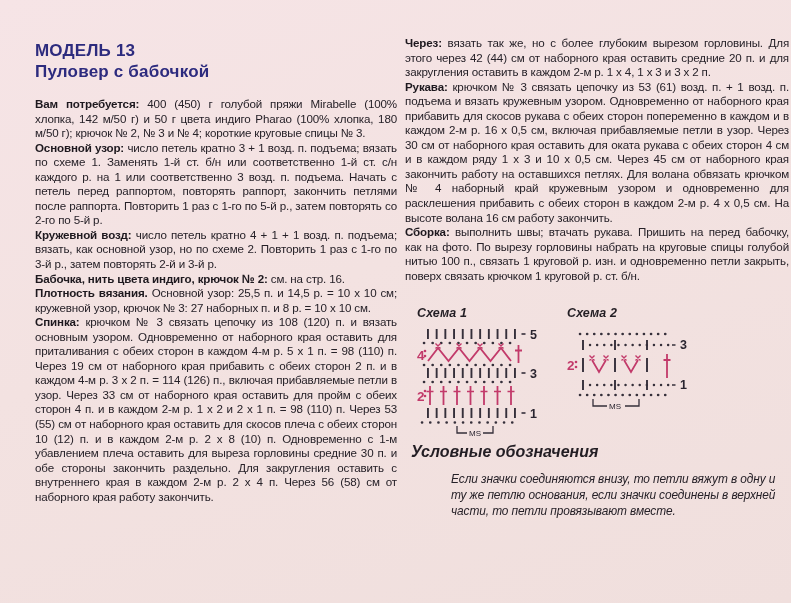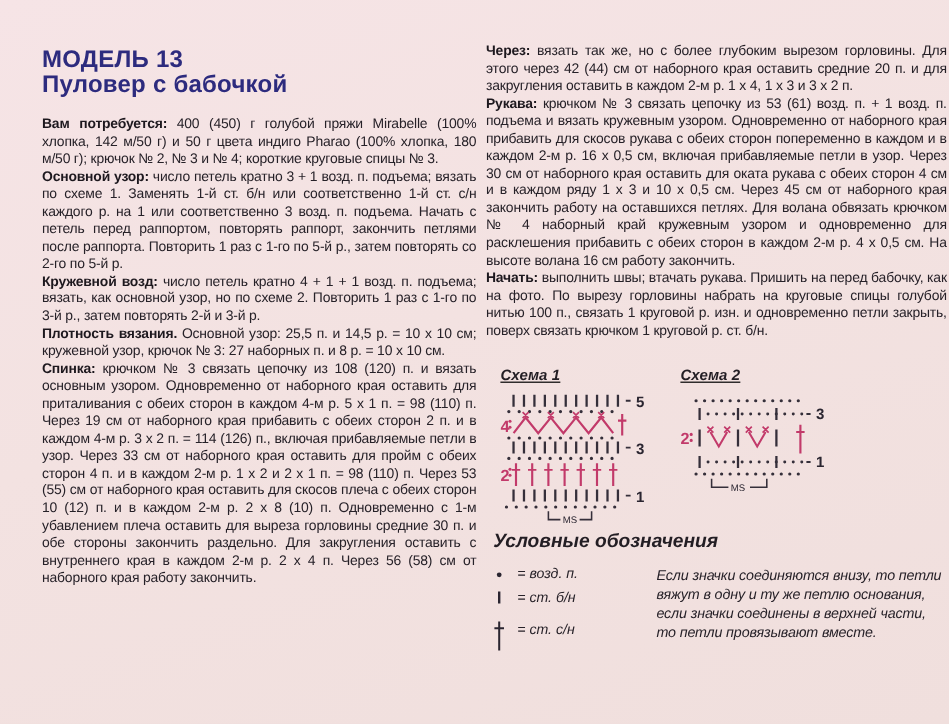--- a/index.html
+++ b/index.html
@@ -8,31 +8,31 @@
     font-family:"Liberation Sans",sans-serif;
     background:#efdedd;
   }
   .page{
     position:absolute;left:0;top:0;width:791px;height:603px;
     background:linear-gradient(160deg,#f6e4e6 0%,#f3e2e1 45%,#f0dfdd 100%);
   }
   .col-left{position:absolute;left:35px;top:40px;width:362px;}
   .col-right{position:absolute;left:405px;top:36px;width:384px;}
   .title{
-    margin:0;font-size:20px;line-height:21px;font-weight:bold;
+    margin:0;font-size:17px;line-height:21px;font-weight:bold;
     color:#2d2b7e;letter-spacing:.2px;
   }
   .paras{margin-top:15px;}
   .col-right .paras{margin-top:0;}
   p.body-par{
     margin:0;font-size:11.6px;line-height:14.55px;letter-spacing:-0.15px;
     color:#262128;text-align:justify;
   }
   p.body-par b{color:#1d181e;}
-  .charts{display:flex;margin-top:23px;margin-left:12px;text-decoration:underline;}
+  .charts{display:flex;margin-top:23px;margin-left:12px;}
   .chart-block{margin-right:12px;}
   .chart-title{
     font-size:12.5px;font-weight:bold;font-style:italic;color:#231e24;
     margin-bottom:5px;letter-spacing:.1px;
   }
   .chart-block svg{display:block;}
   .legend{margin-top:4px;margin-left:6px;}
   .legend-title{
     font-size:16px;font-weight:bold;font-style:italic;color:#231e24;
     margin-bottom:10px;
@@ -57,30 +57,31 @@
 
 <div class="page">
 
   <div class="col-left">
     <h1 class="title">МОДЕЛЬ 13</h1>
     <h1 class="title">Пуловер с бабочкой</h1>
     <div class="paras">
       <p class="body-par"><b>Вам потребуется:</b> <span>400 (450) г голубой пряжи Mirabelle (100% хлопка, 142 м/50 г) и 50 г цвета индиго Pharao (100% хлопка, 180 м/50 г); крючок № 2, № 3 и № 4;  короткие круговые спицы № 3.</span></p>
       <p class="body-par"><b>Основной узор:</b> <span>число петель кратно 3 + 1 возд. п. подъема; вязать по схеме 1. Заменять 1-й ст. б/н или соответственно 1-й ст. с/н каждого р. на 1 или соответственно 3 возд. п. подъема. Начать с петель перед раппортом, повторять раппорт, закончить петлями после раппорта. Повторить 1 раз с 1-го по 5-й р., затем повторять со 2-го по 5-й р.</span></p>
       <p class="body-par"><b>Кружевной возд:</b> <span>число петель кратно 4 + 1 + 1 возд. п. подъема; вязать, как основной узор, но по схеме 2. Повторить 1 раз с 1-го по 3-й р., затем повторять 2-й и 3-й р.</span></p>
+      <p class="body-par"><b>Бабочка, нить цвета индиго, крючок № 2:</b> <span>см. на стр. 16.</span></p>
       <p class="body-par"><b>Плотность вязания.</b> <span>Основной узор: 25,5 п. и 14,5 р. = 10 х 10 см; кружевной узор, крючок № 3: 27 наборных п. и 8 р. = 10 х 10 см.</span></p>
       <p class="body-par"><b>Спинка:</b> <span>крючком № 3 связать цепочку из 108 (120) п. и вязать основным узором. Одновременно от наборного края оставить для приталивания с обеих сторон в каждом 4-м р. 5 х 1 п. = 98 (110) п. Через 19 см от наборного края прибавить с обеих сторон 2 п. и в каждом 4-м р. 3 х 2 п. = 114 (126) п., включая прибавляемые петли в узор. Через 33 см от наборного края оставить для пройм с обеих сторон 4 п. и в каждом 2-м р. 1 х 2 и 2 х 1 п. = 98 (110) п. Через 53 (55) см от наборного края оставить для скосов плеча с обеих сторон 10 (12) п. и в каждом 2-м р. 2 х 8 (10) п. Одновременно с 1-м убавлением плеча оставить для выреза горловины средние 30 п. и обе стороны закончить раздельно. Для закругления оставить с внутреннего края в каждом 2-м р. 2 х 4 п. Через 56 (58) см от наборного края работу закончить.</span></p>
     </div>
   </div>
 
   <div class="col-right">
     <div class="paras">
       <p class="body-par"><b>Через:</b> <span>вязать так же, но с более глубоким вырезом горловины. Для этого через 42 (44) см от наборного края оставить средние 20 п. и для закругления оставить в каждом 2-м р. 1 х 4, 1 х 3 и 3 х 2 п.</span></p>
       <p class="body-par"><b>Рукава:</b> <span>крючком № 3 связать цепочку из 53 (61) возд. п. + 1 возд. п. подъема и вязать кружевным узором. Одновременно от наборного края прибавить для скосов рукава с обеих сторон попеременно в каждом и в каждом 2-м р. 16 х 0,5 см, включая прибавляемые петли в узор. Через 30 см от наборного края оставить для оката рукава с обеих сторон 4 см и в каждом ряду 1 х 3 и 10 х 0,5 см. Через 45 см от наборного края закончить работу на оставшихся петлях. Для волана обвязать крючком № 4 наборный край кружевным узором и одновременно для расклешения прибавить с обеих сторон в каждом 2-м р. 4 х 0,5 см. На высоте волана 16 см работу закончить.</span></p>
-      <p class="body-par"><b>Начать:</b> <span>выполнить швы; втачать рукава. Пришить на перед бабочку, как на фото. По вырезу горловины набрать на круговые спицы голубой нитью 100 п., связать 1 круговой р. изн. и одновременно петли закрыть, поверх связать крючком 1 круговой р. ст. б/н.</span></p>
+      <p class="body-par"><b>Сборка:</b> <span>выполнить швы; втачать рукава. Пришить на перед бабочку, как на фото. По вырезу горловины набрать на круговые спицы голубой нитью 100 п., связать 1 круговой р. изн. и одновременно петли закрыть, поверх связать крючком 1 круговой р. ст. б/н.</span></p>
     </div>
 
     <div class="charts">
 
       <div class="chart-block">
         <div class="chart-title">Схема 1</div>
         <svg width="138" height="114" viewBox="0 0 138 114">
 
           <line class="ink" x1="10" y1="9" x2="100" y2="9" stroke-width="10" stroke-dasharray="1.9 6.8"></line>
           <path class="ink" d="M104.5,9 H108.5" stroke-width="1.6"></path>
@@ -148,44 +149,18 @@
 
           <path class="ink" fill="none" stroke-width="1.3" d="M26,71 V78 H40 M58,78 H72 V71"></path>
           <text class="ms" x="42" y="81">MS</text>
         </svg>
       </div>
     </div>
 
     <div class="legend">
       <div class="legend-title">Условные обозначения</div>
       <div class="legend-body">
-        <div class="legend-items">
-          <div class="legend-item">
-            <span class="legend-sym">
-              <svg width="14" height="12" viewBox="0 0 14 12">
-                  <circle cx="5" cy="7" r="2" fill="#2a2530"></circle>
-                </svg>
-            </span>
-            <span class="legend-item-text">= возд. п.</span>
-          </div>
-          <div class="legend-item">
-            <span class="legend-sym">
-              <svg width="14" height="12" viewBox="0 0 14 12">
-                  <line x1="5" y1="1" x2="5" y2="11" stroke="#2a2530" stroke-width="2"></line>
-                </svg>
-            </span>
-            <span class="legend-item-text">= ст. б/н</span>
-          </div>
-          <div class="legend-item" style="margin-top:8px">
-            <span class="legend-sym">
-              <svg width="14" height="26" viewBox="0 0 14 26">
-                  <path d="M5,1 V25 M1,6.5 H9" stroke="#2a2530" stroke-width="1.7" fill="none"></path>
-                </svg>
-            </span>
-            <span class="legend-item-text">= ст. с/н</span>
-          </div>
-        </div>
         <div class="legend-note">Если значки соединяются внизу, то петли вяжут в одну и ту же петлю основания, если значки соединены в верхней части, то петли провязывают вместе.</div>
       </div>
     </div>
   </div>
 
 </div>
 
 </body></html>

